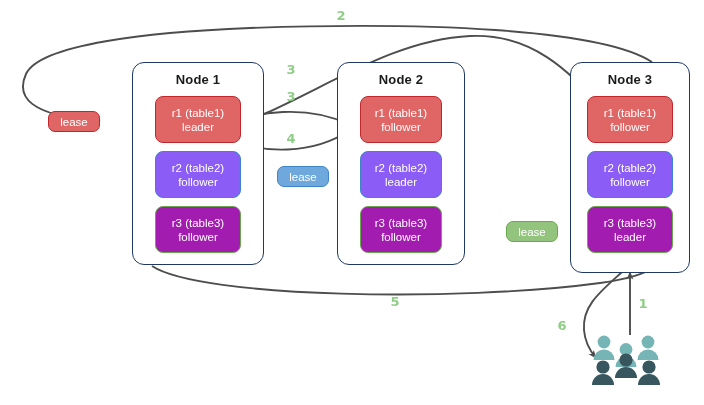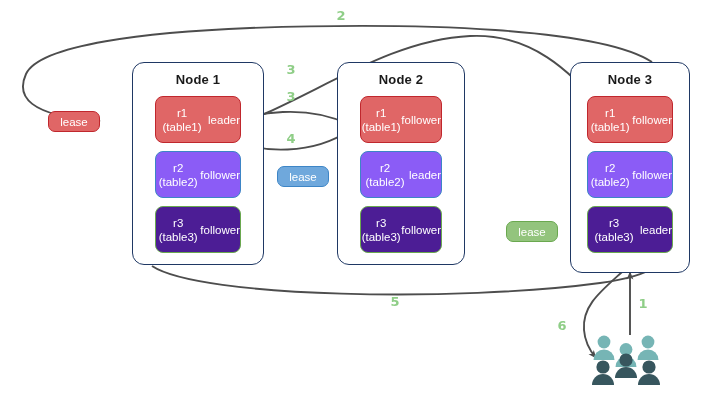--- a/index.html
+++ b/index.html
@@ -19,27 +19,27 @@
     box-sizing:border-box;
   }
   .node-title{
     position:absolute;left:0;right:0;top:9px;
     text-align:center;font-size:13px;font-weight:bold;color:#1a1a1a;
     letter-spacing:.2px;
   }
   .replica{
     position:absolute;left:22px;right:22px;
     height:47px;border-radius:8px;box-sizing:border-box;
-    display:flex;flex-direction:row;align-items:center;justify-content:center;
+    display:flex;flex-direction:column;align-items:center;justify-content:center;
     color:#ffffff;font-size:11.5px;line-height:14px;text-align:center;
   }
   .replica .ln{display:block;}
   .r-red{background:#e06666;border:1.6px solid #c0272d;}
   .r-blue{background:#8b5cf6;border:1.6px solid #3d85c6;}
-  .r-green{background:#4c1d95;border:1.6px solid #6aa84f;}
+  .r-green{background:#a21caf;border:1.6px solid #6aa84f;}
 
   .lease{
     position:absolute;border-radius:7px;box-sizing:border-box;
     display:flex;align-items:center;justify-content:center;
     color:#ffffff;font-size:11.5px;height:21px;
   }
   .lease-red{background:#e06666;border:1.6px solid #c0272d;}
   .lease-blue{background:#6fa8dc;border:1.6px solid #3d85c6;}
   .lease-green{background:#93c47d;border:1.6px solid #6aa84f;}
 

